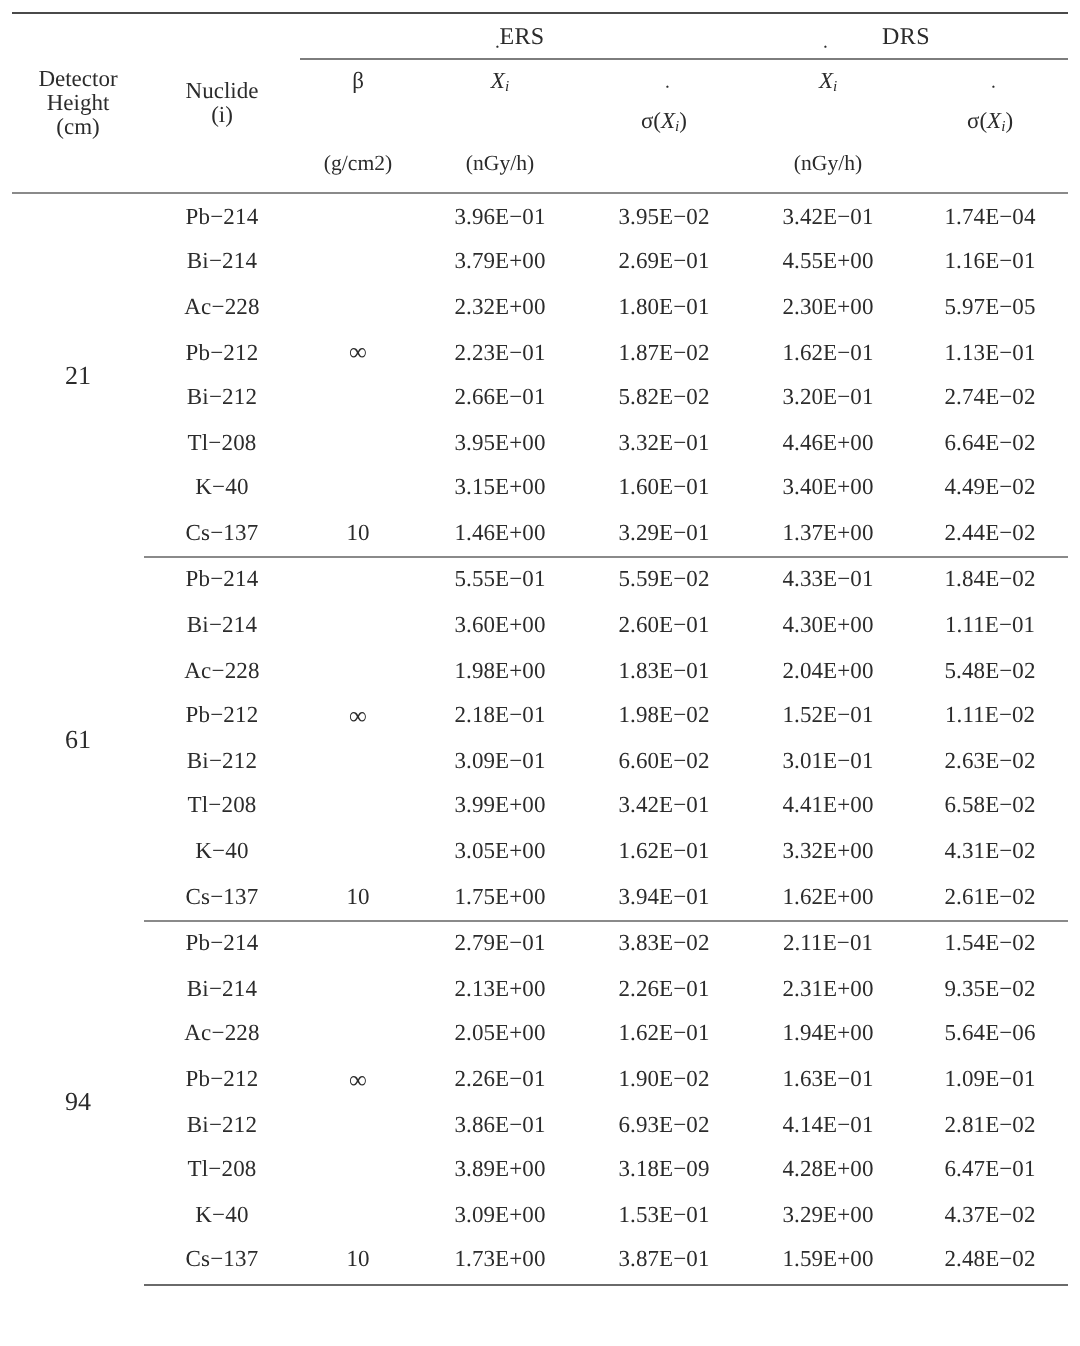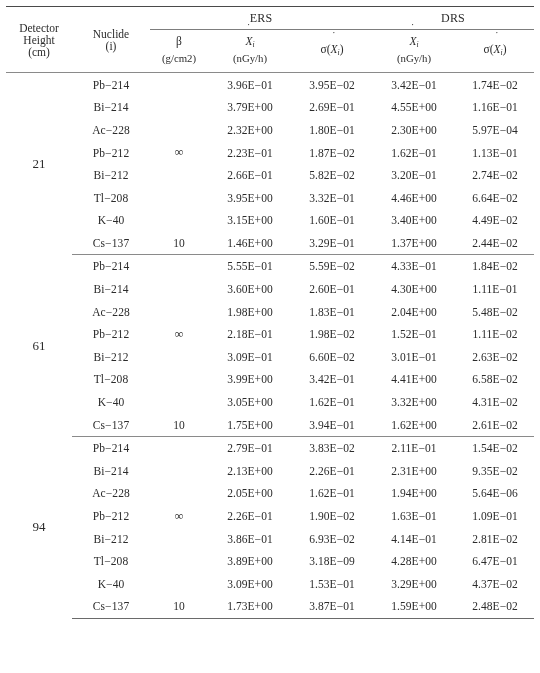--- a/index.html
+++ b/index.html
@@ -52,21 +52,21 @@
   th.spacer-top { border-bottom: none; }
 
   th.sub-head {
     font-size: 11.5px;
     line-height: 1.5;
     padding: 3px 0 6px 0;
     vertical-align: middle;
   }
 
   .hdr-line { display: block; }
-  .unit     { display: block; font-size: 10.8px; }
+  .unit     { display: block; font-size: 10.8px; margin-top: 24px; }
 
   
   .mi      { font-style: italic; }
   .sub     { font-size: 7.6px; font-style: italic; vertical-align: -0.22em; letter-spacing: 0; }
   .dotvar  { position: relative; display: inline-block; font-style: italic; }
   .dotvar .dot {
     position: absolute;
     top: -0.52em;
     left: 50%;
     transform: translateX(-58%);
@@ -170,37 +170,37 @@
     </thead>
 
     <tbody id="table-body">
         <tr>
           <td class="height-cell" rowspan="8">21</td>
           <td class="nuclide">Pb−214</td>
           <td class="beta-cell"></td>
           <td class="value">3.96E−01</td>
           <td class="value">3.95E−02</td>
           <td class="value">3.42E−01</td>
-          <td class="value">1.74E−02</td>
+          <td class="value">1.74E−04</td>
         </tr>
         <tr>
           <td class="nuclide">Bi−214</td>
           <td class="beta-cell"></td>
           <td class="value">3.79E+00</td>
           <td class="value">2.69E−01</td>
           <td class="value">4.55E+00</td>
           <td class="value">1.16E−01</td>
         </tr>
         <tr>
           <td class="nuclide">Ac−228</td>
           <td class="beta-cell"></td>
           <td class="value">2.32E+00</td>
           <td class="value">1.80E−01</td>
           <td class="value">2.30E+00</td>
-          <td class="value">5.97E−04</td>
+          <td class="value">5.97E−05</td>
         </tr>
         <tr>
           <td class="nuclide">Pb−212</td>
           <td class="inf-cell">∞</td>
           <td class="value">2.23E−01</td>
           <td class="value">1.87E−02</td>
           <td class="value">1.62E−01</td>
           <td class="value">1.13E−01</td>
         </tr>
         <tr>

